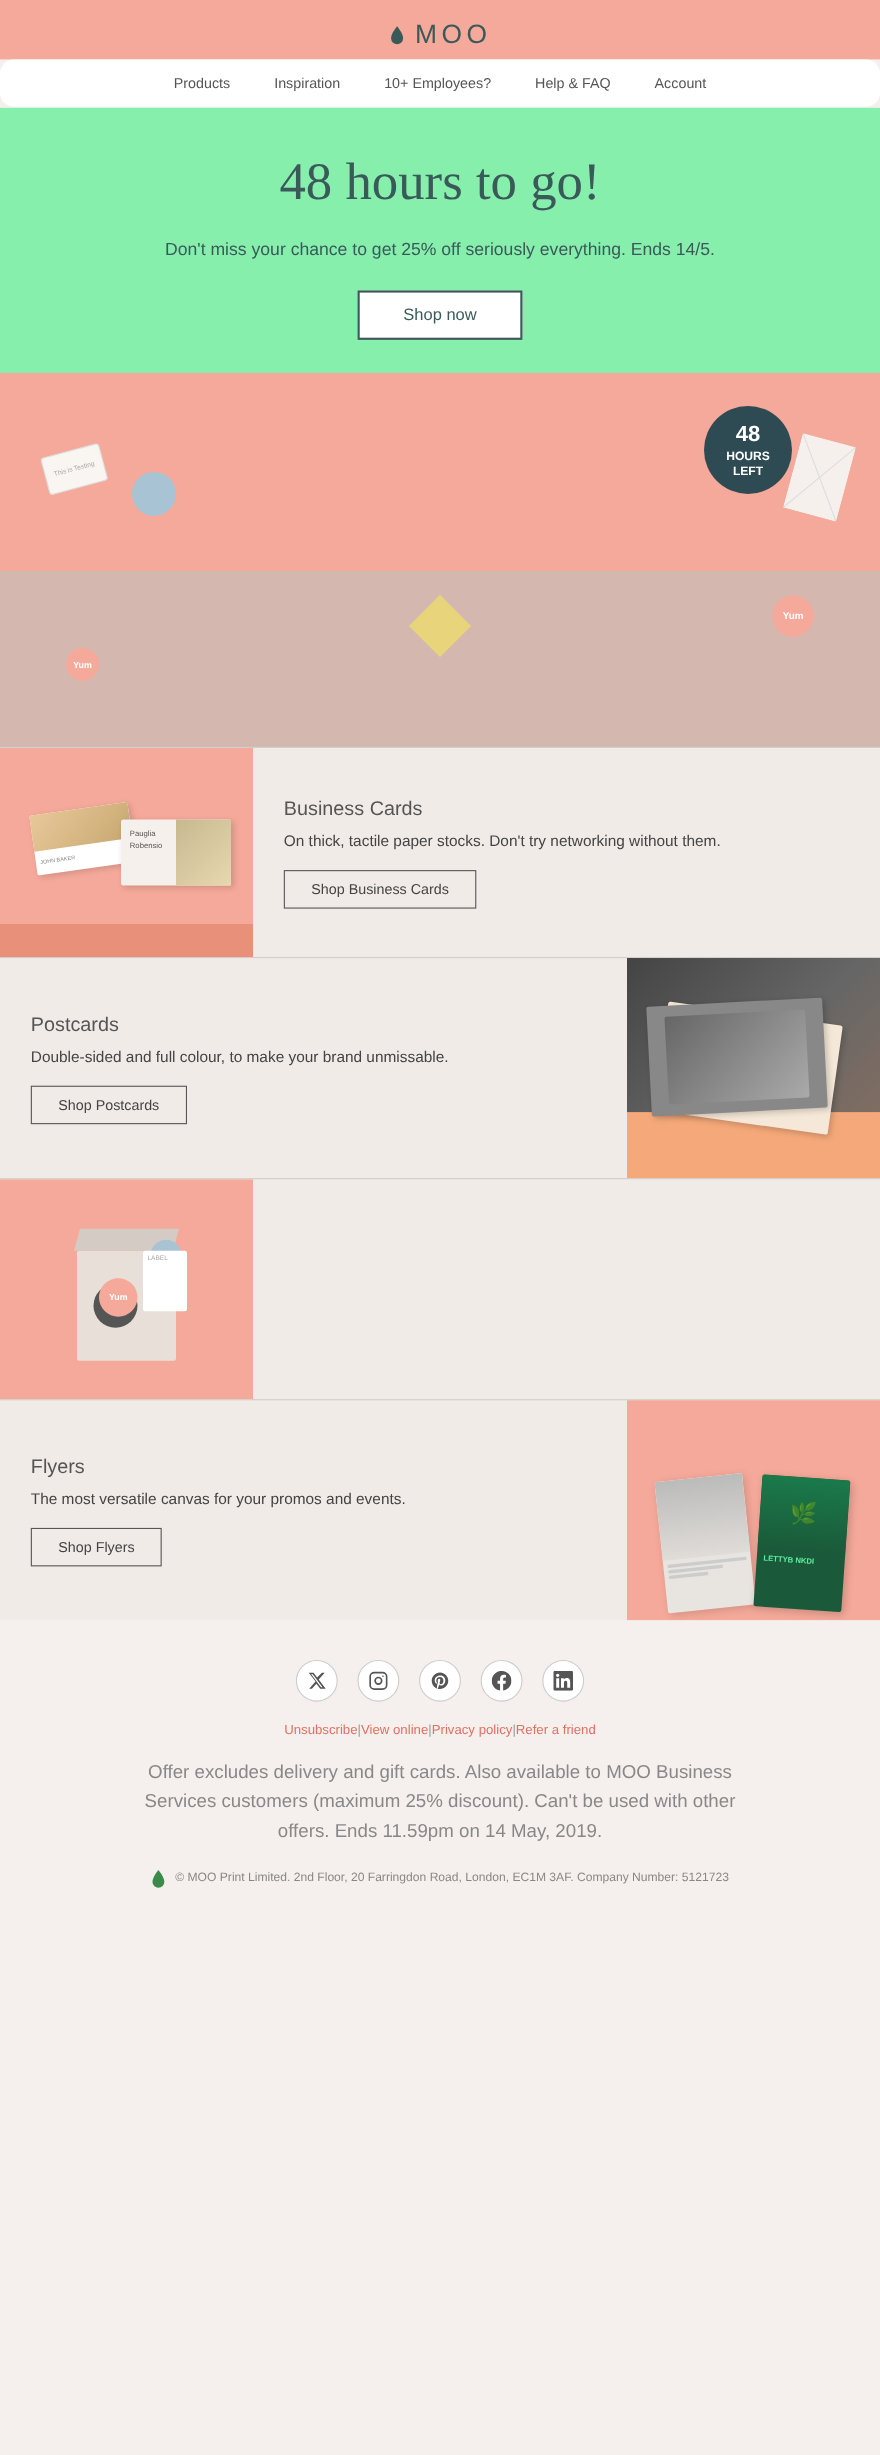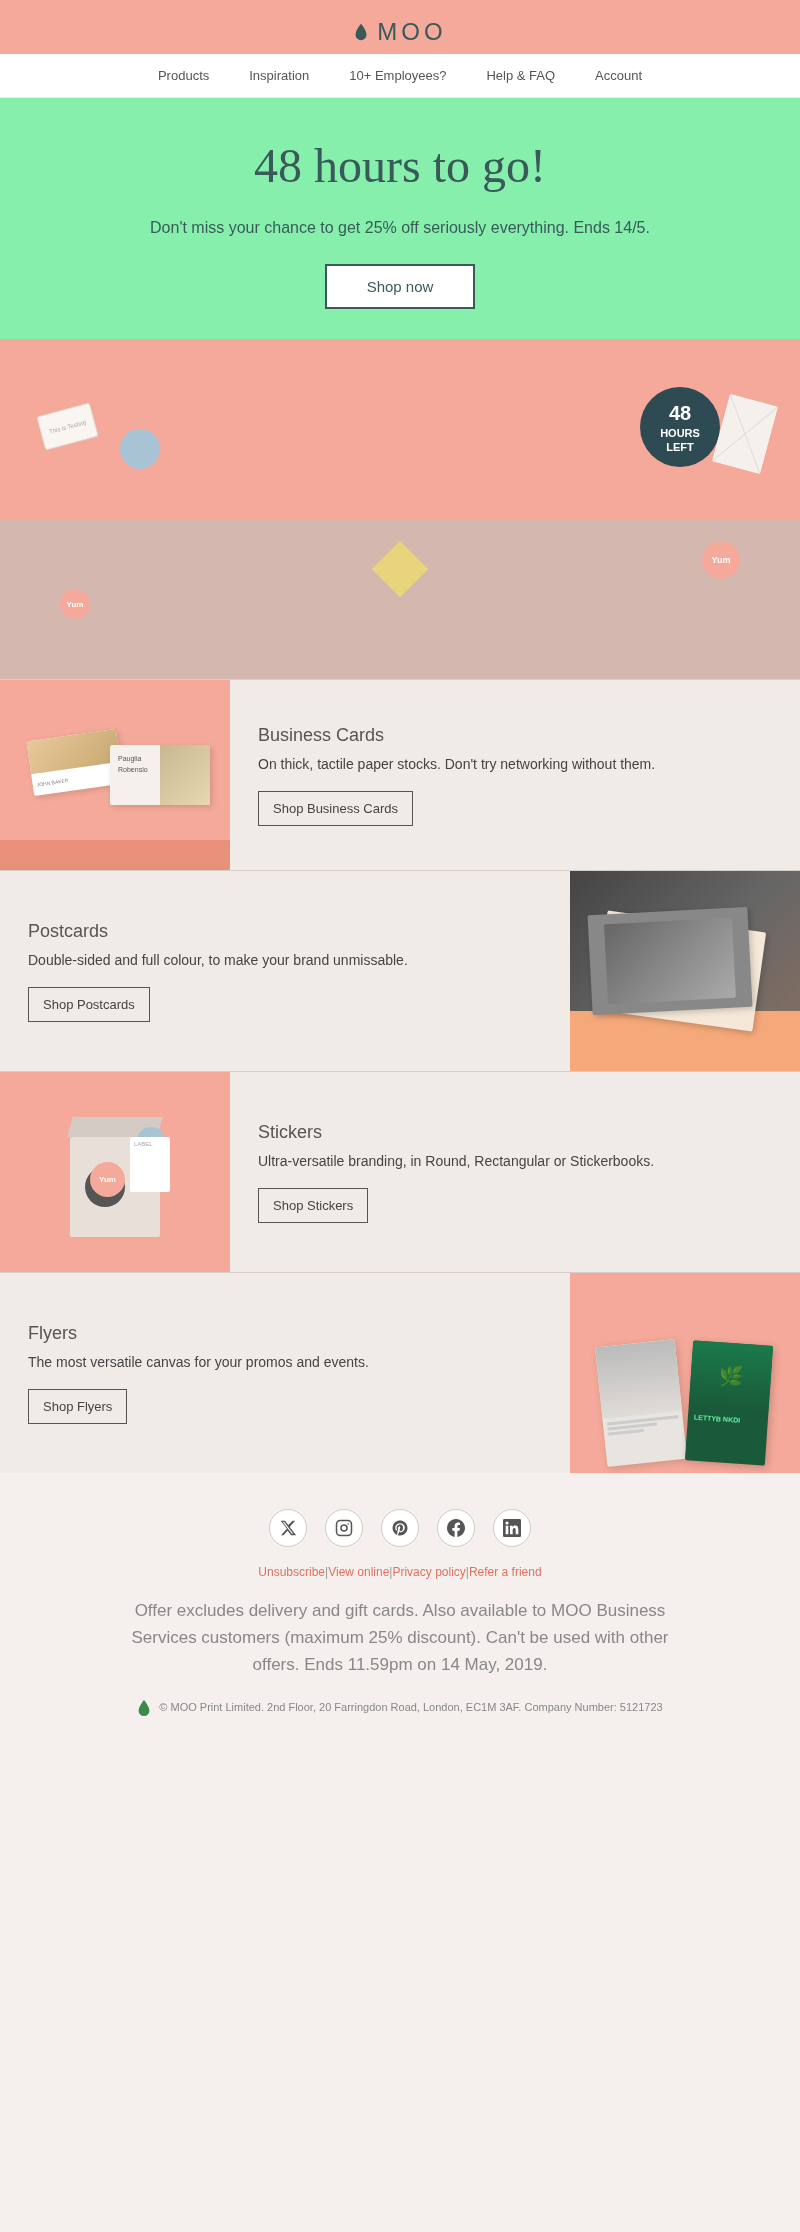--- a/index.html
+++ b/index.html
@@ -33,20 +33,21 @@
     }
 
     
     .nav {
       background: #fff;
       display: flex;
       justify-content: center;
       gap: 40px;
       padding: 14px 0;
       border-bottom: 1px solid #eee;
+      border-radius: 13px;
     }
     .nav a {
       text-decoration: none;
       color: #555;
       font-size: 13px;
       font-family: Arial, sans-serif;
     }
 
     
     .hero {
@@ -140,21 +141,21 @@
       display: inline-block;
       width: 6px;
       height: 70px;
       background: #f5a99a;
       margin-left: 6px;
       vertical-align: middle;
     }
     .badge-48 {
       position: absolute;
       right: 80px;
-      top: 48px;
+      top: 30px;
       background: #2e4a52;
       color: white;
       border-radius: 50%;
       width: 80px;
       height: 80px;
       display: flex;
       flex-direction: column;
       justify-content: center;
       font-family: Arial, sans-serif;
       font-size: 11px;
@@ -419,21 +420,21 @@
       font-size: 14px;
       color: #444;
       font-family: Arial, sans-serif;
       line-height: 1.5;
       margin-bottom: 16px;
     }
     .product-btn {
       display: inline-block;
       border: 1.5px solid #555;
       color: #444;
-      padding: 9px 14px;
+      padding: 9px 24px;
       font-size: 13px;
       font-family: Arial, sans-serif;
       background: transparent;
       cursor: pointer;
       text-decoration: none;
       width: fit-content;
     }
 
     
     .footer {
@@ -618,25 +619,20 @@
             <div class="stk-circle-1"></div>
             <div class="stk-yum">Yum</div>
           </div>
           <div class="stk-box-top"></div>
           <div class="stk-circle-2"></div>
           <div style="position:absolute;right:0;top:30px;background:white;border-radius:2px;padding:4px;font-size:7px;color:#888;font-family:Arial,sans-serif;width:40px;height:55px;overflow:hidden;">
             <div style="font-size:6px;color:#aaa;">LABEL</div>
           </div>
         </div>
       </div>
-    </div>
-    <div class="product-info">
-      <div class="product-category">Stickers</div>
-      <div class="product-desc">Ultra-versatile branding, in Round, Rectangular or Stickerbooks.</div>
-      <a class="product-btn">Shop Stickers</a>
     </div>
   </div>
 
   <div class="product-row reverse">
     <div class="product-image">
       <div class="fly-img">
         <div style="position:absolute;inset:0;background:#f5a99a;"></div>
         <div style="position:absolute;bottom:0;left:0;right:0;display:flex;justify-content:center;align-items:flex-end;gap:8px;padding-bottom:10px;">
           <div style="width:80px;height:120px;background:#e8e4e0;border-radius:2px;transform:rotate(-6deg);z-index:1;overflow:hidden;box-shadow:2px 2px 8px rgba(0,0,0,0.15);">
             <div style="height:60%;background:linear-gradient(180deg,#bbb,#e0dcd8);"></div>

